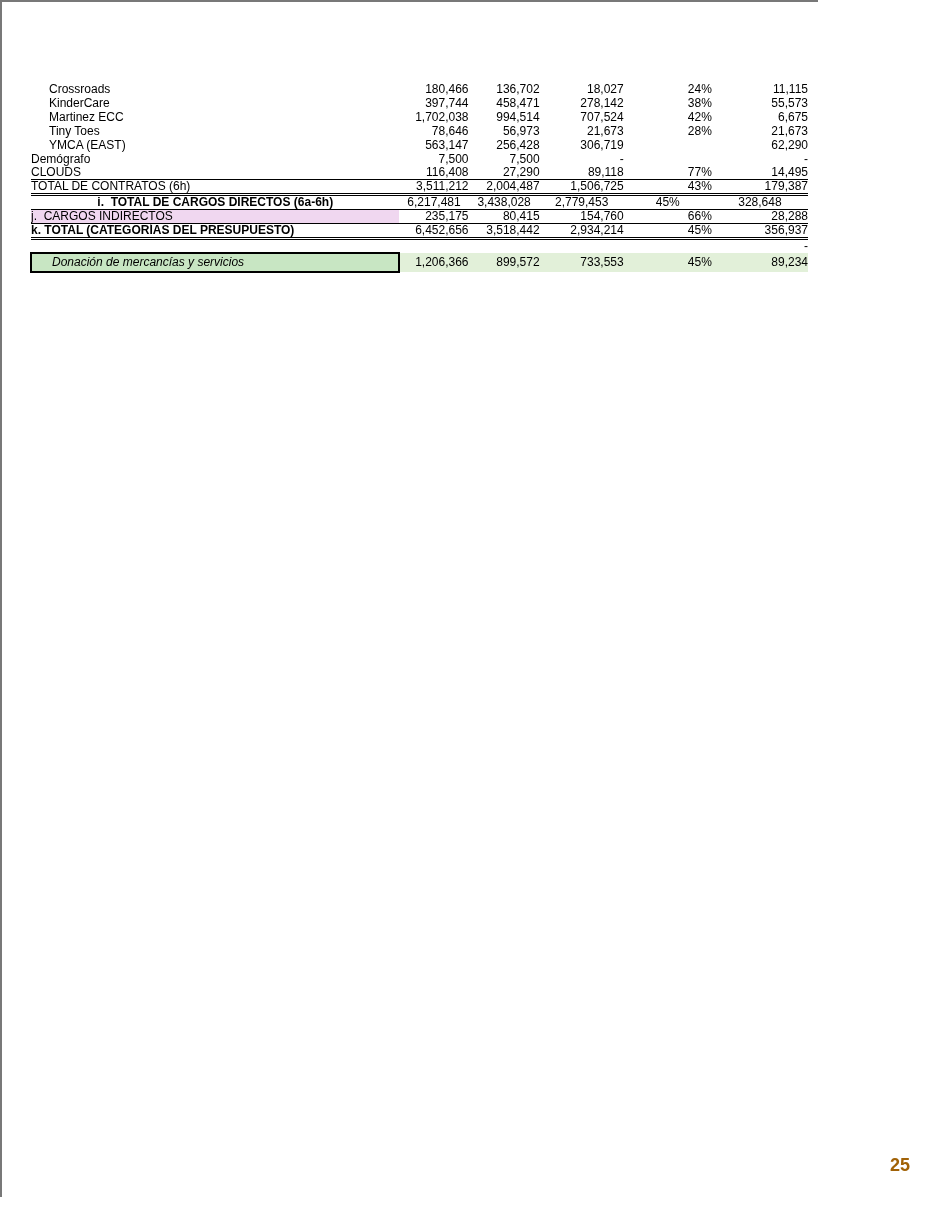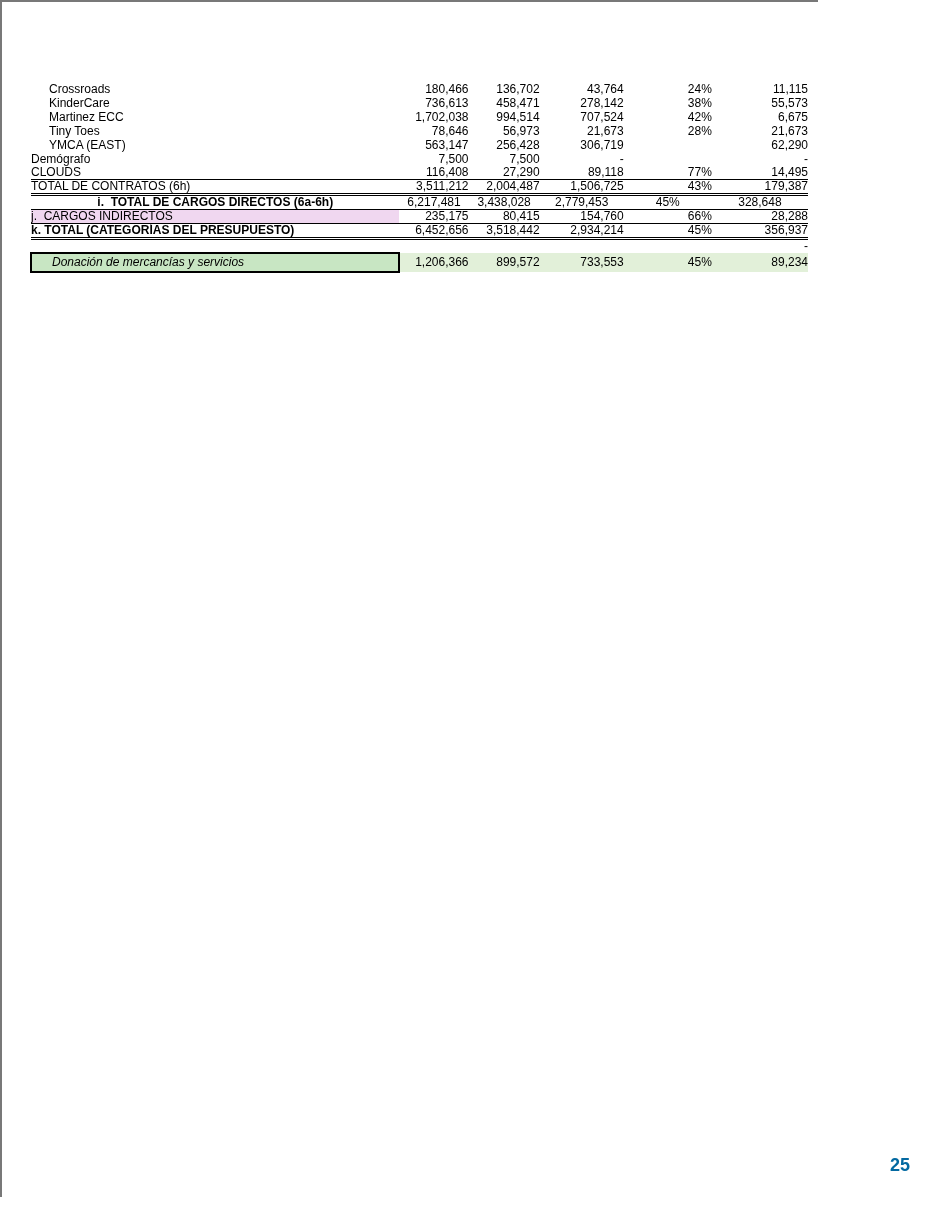--- a/index.html
+++ b/index.html
@@ -82,21 +82,21 @@
   }
 
   .page-number {
     position: absolute;
     left: 855px;
     top: 1155px;
     width: 55px;
     text-align: right;
     font-size: 18px;
     font-weight: bold;
-    color: #0369a1;
+    color: #a16207;
   }
 </style>
 </head>
 <body>
 
 <div class="page">
 
   <div class="frame-top"></div>
   <div class="frame-left"></div>
 
@@ -107,27 +107,27 @@
       <col style="width:71px">
       <col style="width:84px">
       <col style="width:88px">
       <col style="width:96px">
     </colgroup>
     <tbody>
         <tr class="item indent">
           <td class="label">Crossroads</td>
           <td class="num">180,466</td>
           <td class="num">136,702</td>
-          <td class="num">43,764</td>
+          <td class="num">18,027</td>
           <td class="num">24%</td>
           <td class="num">11,115</td>
         </tr>
         <tr class="item indent">
           <td class="label">KinderCare</td>
-          <td class="num">736,613</td>
+          <td class="num">397,744</td>
           <td class="num">458,471</td>
           <td class="num">278,142</td>
           <td class="num">38%</td>
           <td class="num">55,573</td>
         </tr>
         <tr class="item indent">
           <td class="label">Martinez ECC</td>
           <td class="num">1,702,038</td>
           <td class="num">994,514</td>
           <td class="num">707,524</td>

